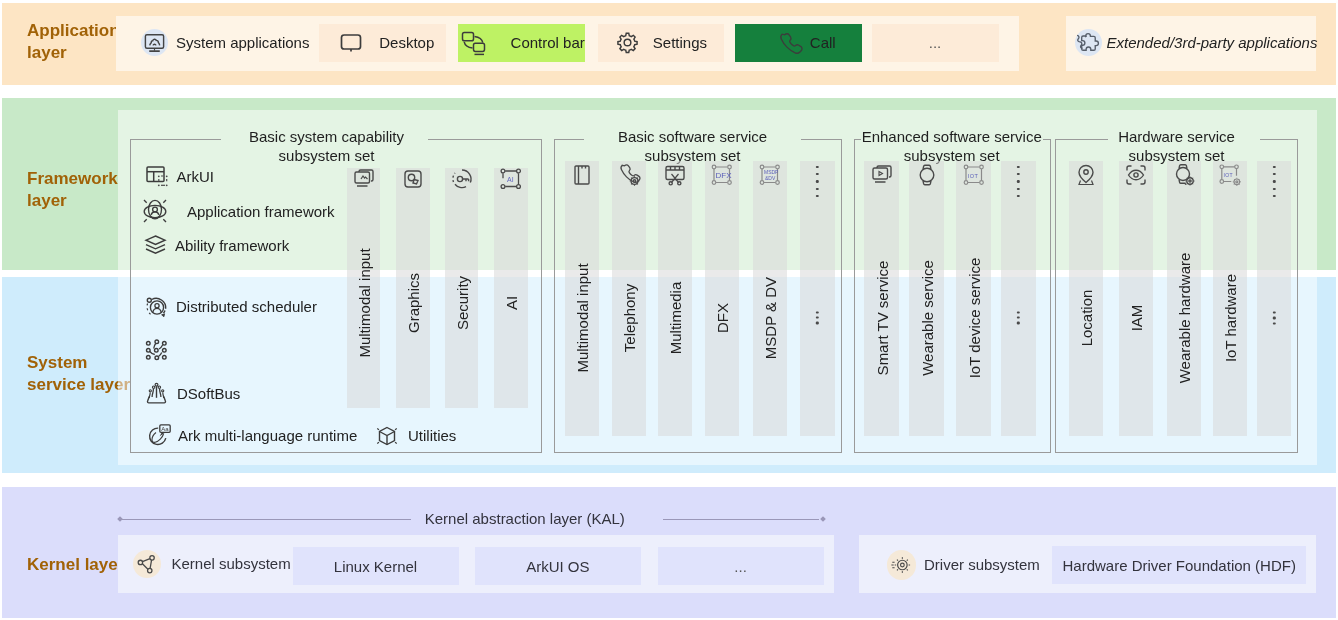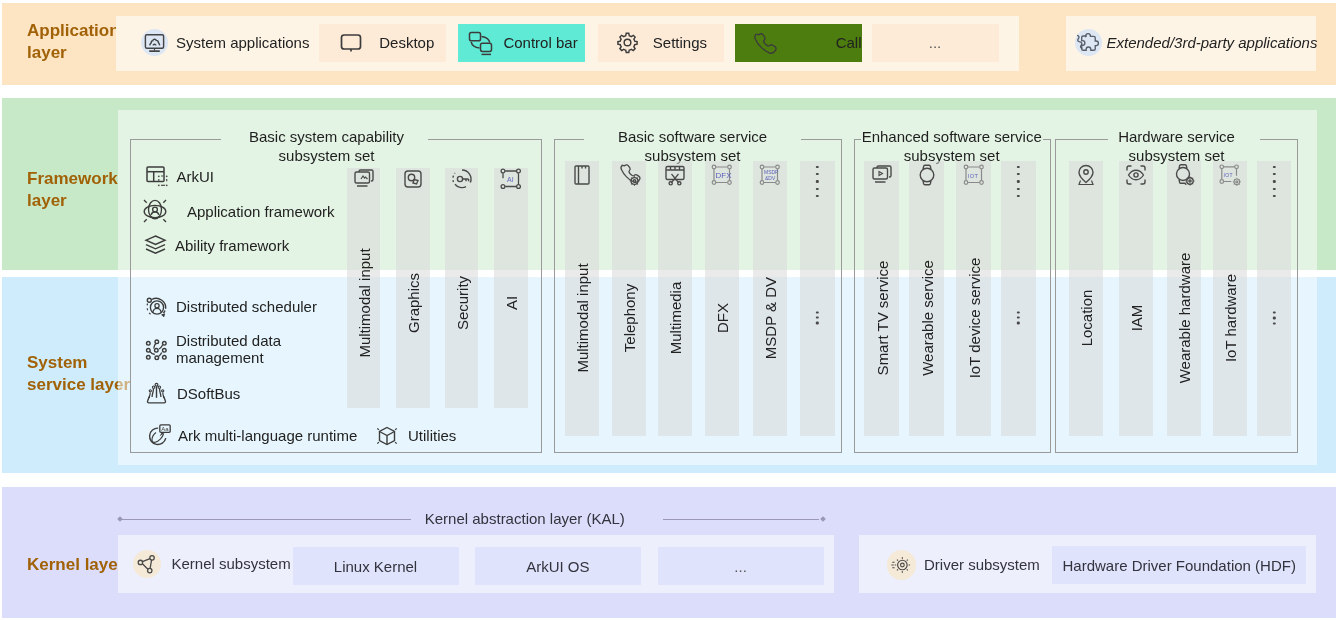--- a/index.html
+++ b/index.html
@@ -45,38 +45,38 @@
   </div>
   <div class="t15" style="margin-left:8.5px;">System applications</div>
 </div>
 <div class="chip" style="left:319px;top:23.5px;width:126.5px;height:38.3px;background:#fdebd8;padding-left:8px;">
   <svg width="26" height="26" viewBox="0 0 26 26" fill="none" stroke="#3c3c3c" stroke-width="1.7">
     <rect x="3.5" y="5" width="19" height="14" rx="2.6"></rect>
     <path d="M13 19 v2.6"></path>
   </svg>
   <div class="t15" style="margin-left:15px;">Desktop</div>
 </div>
-<div class="chip" style="left:458.3px;top:23.5px;width:126.5px;height:38.3px;background:#5eead4;justify-content:center;padding-left:2px;">
+<div class="chip" style="left:458.3px;top:23.5px;width:126.5px;height:38.3px;background:#bef264;justify-content:space-between;padding-left:2px;">
   <svg width="27" height="27" viewBox="0 0 27 27" fill="none" stroke="#3c3c3c" stroke-width="1.5">
     <rect x="2.5" y="3.5" width="11" height="8.2" rx="1.8"></rect>
     <rect x="13.5" y="14.2" width="11" height="8.2" rx="1.8"></rect>
     <path d="M14.5 7.5 c4.6 0.6 7.6 2.6 8.3 6.2"></path>
     <path d="M12.5 19 c-4.6 -0.6 -7.6 -2.6 -8.3 -6.2"></path>
     <path d="M14.5 25.4 h9.5" stroke-width="1.5"></path>
   </svg>
   <div class="t15" style="margin-left:9px;">Control bar</div>
 </div>
 <div class="chip" style="left:597.7px;top:23.5px;width:126.5px;height:38.3px;background:#fdebd8;">
   <svg width="25" height="25" viewBox="0 0 24 24" fill="none" stroke="#3c3c3c" stroke-width="1.4">
     <path d="M10.8 3.2 h2.4 l0.5 2.3 a6.8 6.8 0 0 1 1.9 0.8 l2 -1.2 l1.7 1.7 l-1.2 2 a6.8 6.8 0 0 1 0.8 1.9 l2.3 0.5 v2.4 l-2.3 0.5 a6.8 6.8 0 0 1 -0.8 1.9 l1.2 2 l-1.7 1.7 l-2 -1.2 a6.8 6.8 0 0 1 -1.9 0.8 l-0.5 2.3 h-2.4 l-0.5 -2.3 a6.8 6.8 0 0 1 -1.9 -0.8 l-2 1.2 l-1.7 -1.7 l1.2 -2 a6.8 6.8 0 0 1 -0.8 -1.9 l-2.3 -0.5 v-2.4 l2.3 -0.5 a6.8 6.8 0 0 1 0.8 -1.9 l-1.2 -2 l1.7 -1.7 l2 1.2 a6.8 6.8 0 0 1 1.9 -0.8 z"></path>
     <circle cx="12" cy="12" r="3.2"></circle>
   </svg>
   <div class="t15" style="margin-left:13px;">Settings</div>
 </div>
-<div class="chip" style="left:735px;top:23.5px;width:126.5px;height:38.3px;background:#4d7c0f;justify-content:space-between;padding-left:17px;">
+<div class="chip" style="left:735px;top:23.5px;width:126.5px;height:38.3px;background:#15803d;justify-content:center;padding-left:17px;">
   <svg width="26" height="26" viewBox="0 0 27 27" fill="none" stroke="#3c3c3c" stroke-width="1.4">
     <path d="M7 5 c1.5 -1.5 3.5 -1.5 4.5 0 l1.5 2.2 c0.8 1.2 0.6 2.4 -0.4 3.4 c-0.6 0.6 -0.7 1.3 -0.1 2.3 c0.8 1.4 2 2.6 3.4 3.4 c1 0.6 1.7 0.5 2.3 -0.1 c1 -1 2.2 -1.2 3.4 -0.4 l2.2 1.5 c1.5 1 1.5 3 0 4.5 l-1 1 c-1.3 1.3 -3.3 1.7 -5 0.9 c-3.1 -1.4 -6.1 -3.5 -8.5 -5.9 c-2.4 -2.4 -4.5 -5.4 -5.9 -8.5 c-0.8 -1.7 -0.4 -3.7 0.9 -5 z"></path>
   </svg>
   <div class="t15" style="margin-left:6px;">Call</div>
 </div>
 <div class="chip" style="left:871.5px;top:23.5px;width:127px;height:38.3px;background:#fdebd8;">
   <div style="font-size:15px;color:#555;">...</div>
 </div>
 <div class="item" style="left:1074.5px;top:28.5px;">
   <div style="width:27px;height:27px;border-radius:50%;background:#dde6f3;display:flex;align-items:center;justify-content:center;">
@@ -173,21 +173,20 @@
     <circle cx="13.8" cy="5.8" r="1.8"></circle>
     <circle cx="21.3" cy="7.3" r="1.8"></circle>
     <circle cx="5.3" cy="14.3" r="1.8"></circle>
     <circle cx="13.3" cy="14.3" r="1.8"></circle>
     <circle cx="21.3" cy="14.3" r="1.8"></circle>
     <circle cx="5.3" cy="21.3" r="1.8"></circle>
     <circle cx="13.8" cy="21.8" r="1.8"></circle>
     <circle cx="21.3" cy="21.3" r="1.8"></circle>
     <path d="M12.7 7.5 c-1.2 1.5 -1.8 3 -2 5 M16 13 c1.5 -0.8 2.7 -2.2 3.6 -4 M6.8 15.5 c1.5 1.8 3 2.7 5 3 M15.5 20.5 c1.5 -1 2.5 -2.3 3.2 -4" stroke-width="1.3"></path>
   </svg>
-  <div class="t15" style="margin-left:7px;line-height:17px;">Distributed data<br>management</div>
 </div>
 <div class="item" style="left:143px;top:380px;height:27px;">
   <svg width="27" height="27" viewBox="0 0 27 27" fill="none" stroke="#3c3c3c" stroke-width="1.4">
     <path d="M13.5 6.3 v11.5"></path>
     <circle cx="13.5" cy="4.8" r="1.4" stroke-width="1.2"></circle>
     <path d="M10.4 9 c0 4 -1.3 4.5 -1.3 8" stroke-width="1.3"></path>
     <circle cx="10.6" cy="7.2" r="1.2" stroke-width="1.1"></circle>
     <path d="M16.6 9 c0 4 1.3 4.5 1.3 8" stroke-width="1.3"></path>
     <circle cx="16.4" cy="7.2" r="1.2" stroke-width="1.1"></circle>
     <path d="M7.2 12.5 c0 2.8 -0.9 3.2 -0.9 5.5" stroke-width="1.2"></path>

